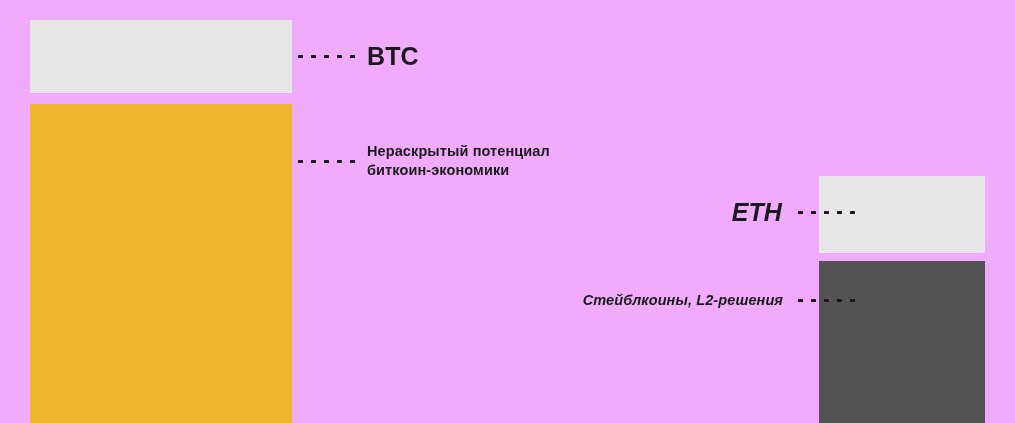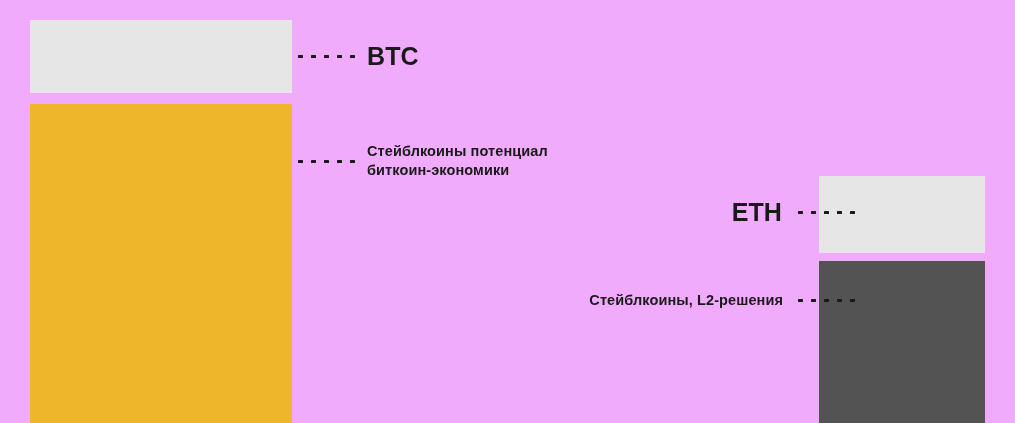--- a/index.html
+++ b/index.html
@@ -57,20 +57,21 @@
     position: absolute;
     display: flex;
     align-items: center;
     white-space: nowrap;
   }
   .leader-row.left-side {
     flex-direction: row;
   }
   .leader-row.right-side {
     flex-direction: row;
+    font-style: italic;
   }
 
   .dots {
     display: flex;
     align-items: center;
     gap: 8px;
     flex: 0 0 auto;
   }
   .dots span {
     display: block;
@@ -166,21 +167,21 @@
   </div>
 
   <div class="leader-row left-side" id="leader-btc-potential">
     <div class="dots">
       <span></span>
         <span></span>
         <span></span>
         <span></span>
         <span></span>
     </div>
-    <div class="label caption multiline">Стейблкоины потенциал
+    <div class="label caption multiline">Нераскрытый потенциал
 биткоин-экономики</div>
   </div>
 
   <div class="leader-row right-side" id="leader-eth">
     <div class="label ticker">ETH</div>
     <div class="dots">
       <span></span>
         <span></span>
         <span></span>
         <span></span>

